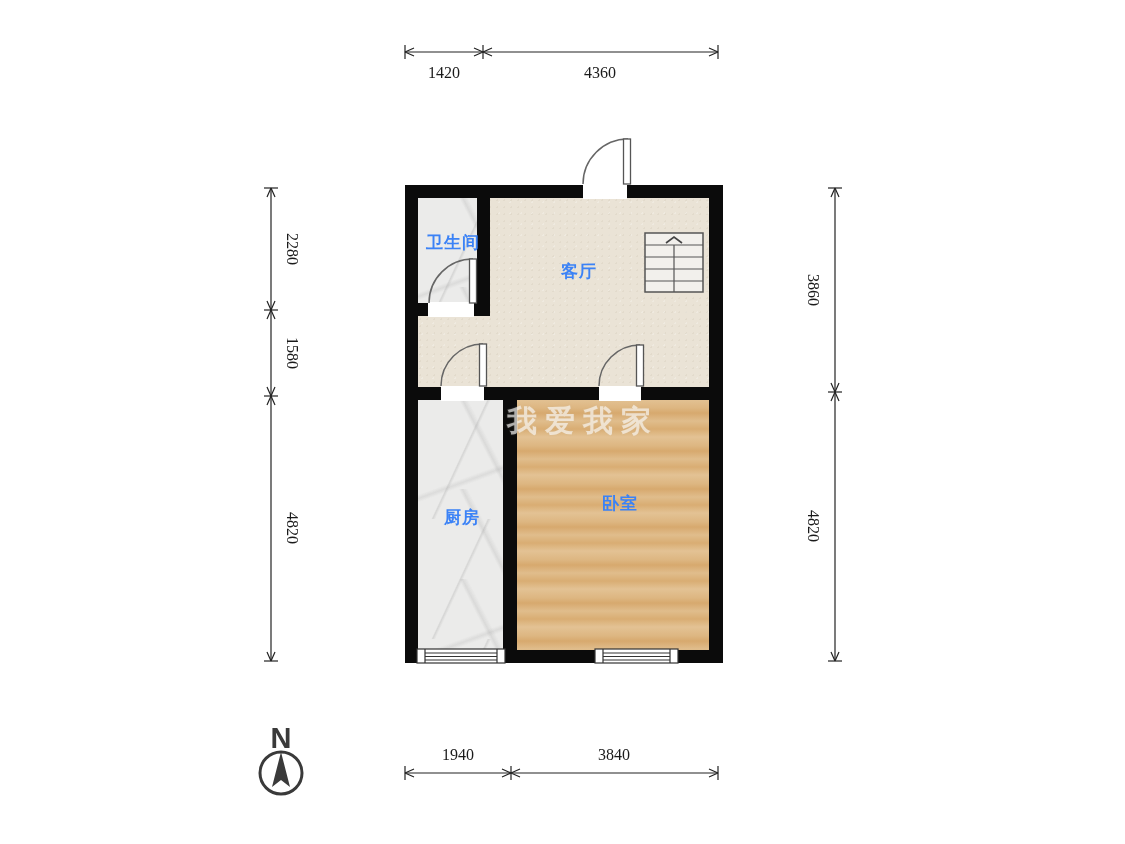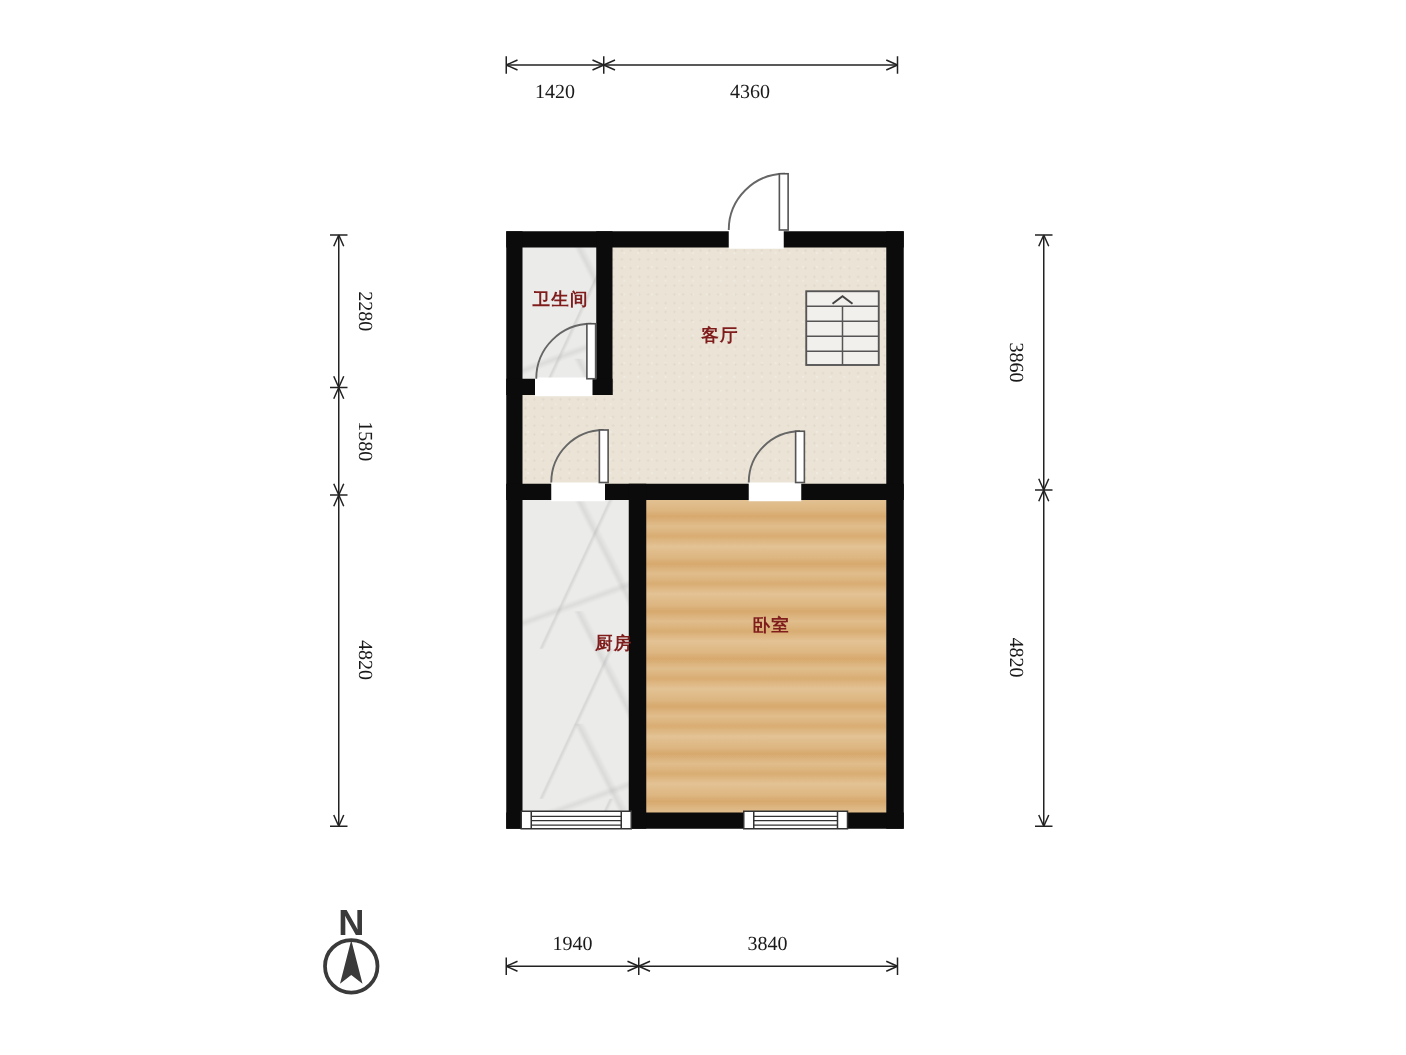--- a/index.html
+++ b/index.html
@@ -14,21 +14,21 @@
     background-image:linear-gradient(115deg, transparent 48%, rgba(150,150,150,.25) 49%, transparent 51%),
                      linear-gradient(63deg, transparent 47%, rgba(150,150,150,.2) 49%, transparent 52%),
                      linear-gradient(160deg, transparent 48%, rgba(150,150,150,.18) 50%, transparent 52%);
     background-size:90px 120px,140px 90px,110px 160px;}
   .floor-wood{background:var(--wood-floor,#dcb27e);
     background-image:repeating-linear-gradient(180deg,
       #e3c294 0px,#ddb681 9px,#d7a96e 14px,#e0bd8c 22px,#d9ad73 30px,#e3c294 38px),
       repeating-linear-gradient(90deg, rgba(120,80,40,.12) 0 1px, transparent 1px 64px);}
   .wall{position:absolute;background:var(--wall,#0b0b0b);}
   .opening{position:absolute;background:#ffffff;}
-  .room-label{position:absolute;font-weight:bold;font-size:14px;color:#7f1d1d;
+  .room-label{position:absolute;font-weight:bold;font-size:17px;color:#3b82f6;
     white-space:nowrap;letter-spacing:1px;}
   .watermark{position:absolute;font-size:30px;font-weight:bold;
     color:rgba(255,255,255,0.6);letter-spacing:8px;white-space:nowrap;
     text-shadow:0 0 2px rgba(200,190,170,0.3);}
   svg{position:absolute;overflow:visible;}
   .dim line, .dim path{stroke:#222;stroke-width:1.2;fill:none;}
   .dim text{font-family:"Liberation Serif",serif;font-size:16px;fill:#1a1a1a;}
   .sym{pointer-events:none;}
 </style>
 </head>
@@ -48,20 +48,21 @@
   <div class="wall" style="left:477px;top:185px;width:13px;height:131px;"></div>
   <div class="wall" style="left:405px;top:303px;width:85px;height:13px;"></div>
   <div class="wall" style="left:405px;top:387px;width:318px;height:13px;"></div>
   <div class="wall" style="left:503px;top:387px;width:14px;height:276px;"></div>
 
   <div class="opening" style="left:583px;top:184px;width:44px;height:15px;"></div>
   <div class="opening" style="left:428px;top:302px;width:46px;height:15px;"></div>
   <div class="opening" style="left:441px;top:386px;width:43px;height:15px;"></div>
   <div class="opening" style="left:599px;top:386px;width:42px;height:15px;"></div>
 
+  <div class="watermark" style="left:507px;top:401px;">我爱我家</div>
 
   <svg class="sym" style="left:0;top:0;" width="1125" height="844" viewBox="0 0 1125 844">
 
     <g>
       <path d="M583,184 A45,45 0 0 1 628,139" fill="none" stroke="#666" stroke-width="1.5"></path>
       <rect x="623.5" y="139" width="7" height="45" fill="#fff" stroke="#555" stroke-width="1.3"></rect>
     </g>
 
     <g>
       <path d="M429,303 A44,44 0 0 1 473,259" fill="none" stroke="#666" stroke-width="1.5"></path>
@@ -102,21 +103,21 @@
       <line x1="645" y1="257" x2="703" y2="257" stroke="#555" stroke-width="1.2"></line>
       <line x1="645" y1="269" x2="703" y2="269" stroke="#555" stroke-width="1.2"></line>
       <line x1="645" y1="281" x2="703" y2="281" stroke="#555" stroke-width="1.2"></line>
       <line x1="674" y1="245" x2="674" y2="292" stroke="#555" stroke-width="1.2"></line>
       <polyline points="666,243 674,237 682,243" fill="none" stroke="#444" stroke-width="1.6"></polyline>
     </g>
   </svg>
 
   <div class="room-label" style="left:426px;top:231px;">卫生间</div>
   <div class="room-label" style="left:561px;top:260px;">客厅</div>
-  <div class="room-label" style="left:444px;top:506px;margin-left:32px;">厨房</div>
+  <div class="room-label" style="left:444px;top:506px;">厨房</div>
   <div class="room-label" style="left:602px;top:492px;">卧室</div>
 
   <svg class="dim" style="left:395px;top:42px;" width="340" height="45" viewBox="0 0 340 45">
     <line x1="10" y1="10" x2="323" y2="10"></line>
     <line x1="10" y1="3" x2="10" y2="17"></line>
     <line x1="88" y1="3" x2="88" y2="17"></line>
     <line x1="323" y1="3" x2="323" y2="17"></line>
     <path d="M19,6 L10,10 M19,14 L10,10 M79,6 L88,10 M79,14 L88,10"></path>
     <path d="M97,6 L88,10 M97,14 L88,10 M314,6 L323,10 M314,14 L323,10"></path>
     <text x="49" y="36" text-anchor="middle">1420</text>

